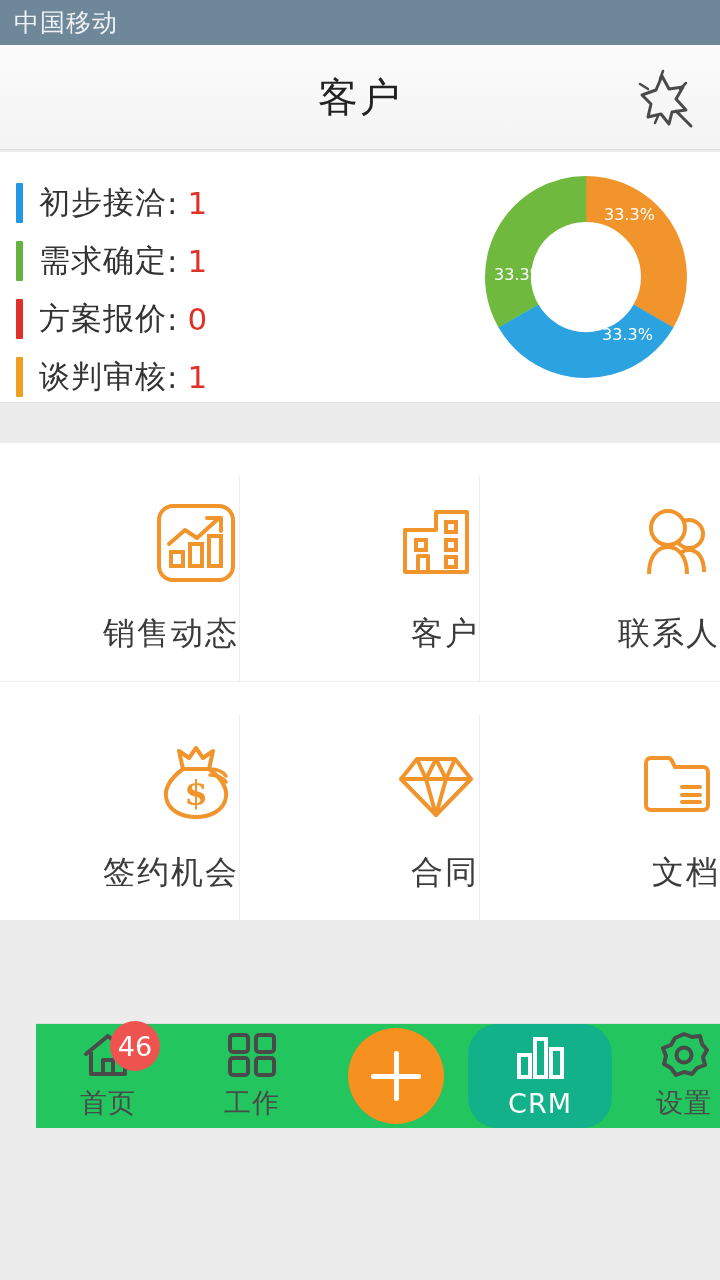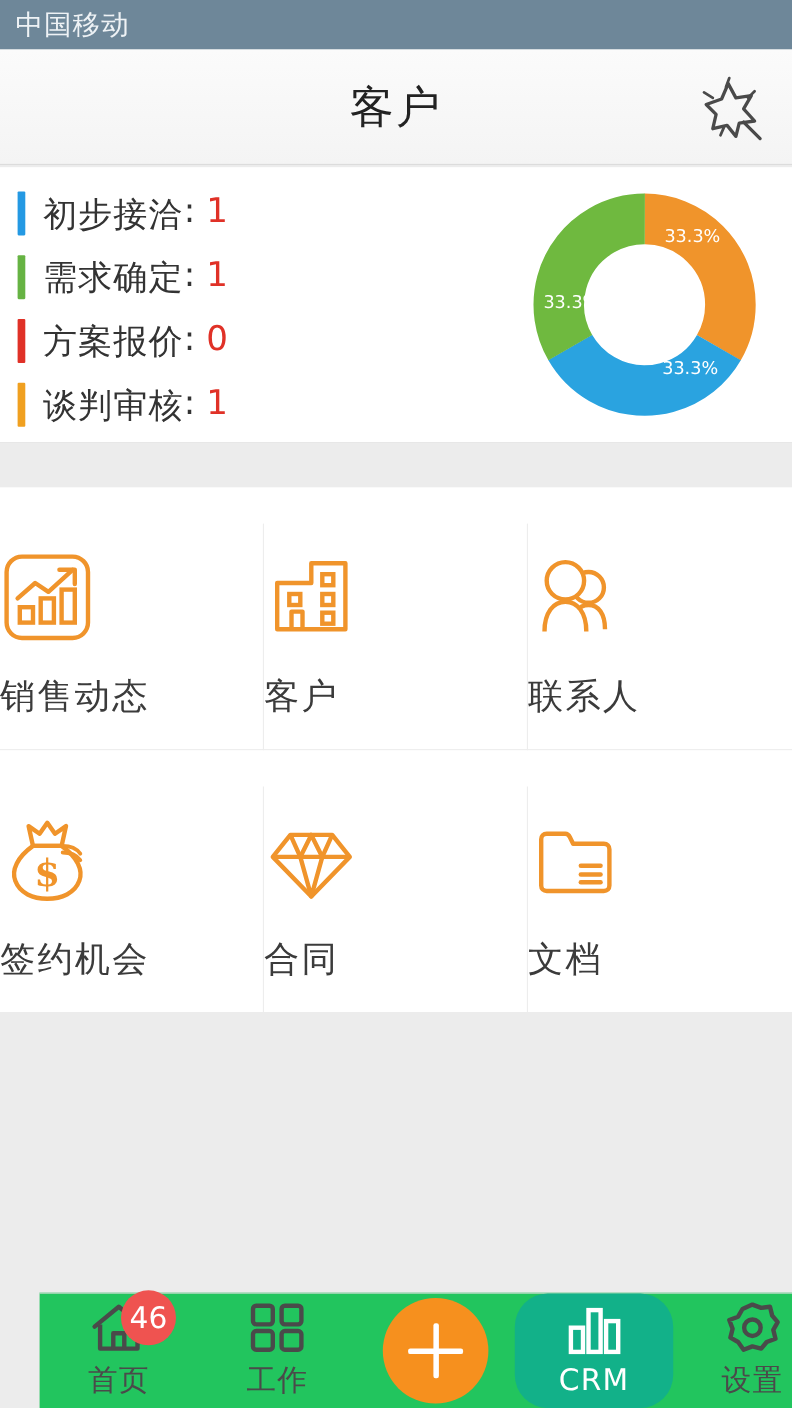--- a/index.html
+++ b/index.html
@@ -2,21 +2,21 @@
 <html><head>
 <meta charset="utf-8">
 <style>
   * { box-sizing: border-box; margin: 0; padding: 0; }
   html, body {
     width: 720px; height: 1280px;
     font-family: "DejaVu Sans", "Liberation Sans", sans-serif;
     background: #ececec;
     overflow: hidden;
   }
-  #app { position: relative; width: 720px; height: 1280px; background: #ececec; }
+  #app { position: relative; width: 720px; height: 1128px; background: #ececec; }
 
   
   .statusbar {
     position: absolute; top: 0; left: 0;
     width: 720px; height: 45px;
     background: #6e8799;
     display: flex; align-items: center;
     padding: 0 14px;
     color: #e9eef2;
   }
@@ -69,21 +69,21 @@
   }
 
   
   .stats-card {
     position: absolute; top: 152px; left: 0;
     width: 720px; height: 251px;
     background: #fff;
     border-bottom: 1px solid #e2e2e2;
   }
   .legend { position: absolute; left: 16px; top: 22px; }
-  .legend-row { display: flex; height: 58px; }
+  .legend-row { display: flex; align-items: center; height: 58px; }
   .legend-bar { width: 7px; height: 40px; border-radius: 1px; margin-right: 16px; }
   .legend-label { font-size: 31px; color: #333; letter-spacing: 1px; }
   .legend-colon { font-size: 31px; color: #333; margin: 0 2px 0 0; }
   .legend-val { font-size: 31px; color: #e03127; margin-left: 8px; }
 
   .donut-wrap { position: absolute; right: 24px; top: 15px; width: 220px; height: 220px; }
   .donut-lab {
     position: absolute; font-size: 16px; color: #fff;
     font-family: "DejaVu Sans", sans-serif;
     white-space: nowrap;
@@ -95,21 +95,21 @@
   
   .grid {
     position: absolute; top: 443px; left: 0;
     width: 720px; height: 477px;
     background: #fff;
     display: grid;
     grid-template-columns: repeat(3, 1fr);
     grid-template-rows: repeat(2, 1fr);
   }
   .cell {
-    display: flex; flex-direction: column; align-items: flex-start; justify-content: center;
+    display: flex; flex-direction: column; align-items: flex-end; justify-content: center;
     border-right: 1px solid #ededed; border-bottom: 1px solid #ededed;
     gap: 26px;
     margin-top: 33px;
   }
   .cell:nth-child(3n) { border-right: none; }
   .cell:nth-child(n+4) { border-bottom: none; }
   .cell-icon { width: 86px; height: 86px; display: flex; align-items: center; justify-content: center; }
   .cell-label { font-size: 32px; color: #3b3b3b; letter-spacing: 2px; }
 
   

